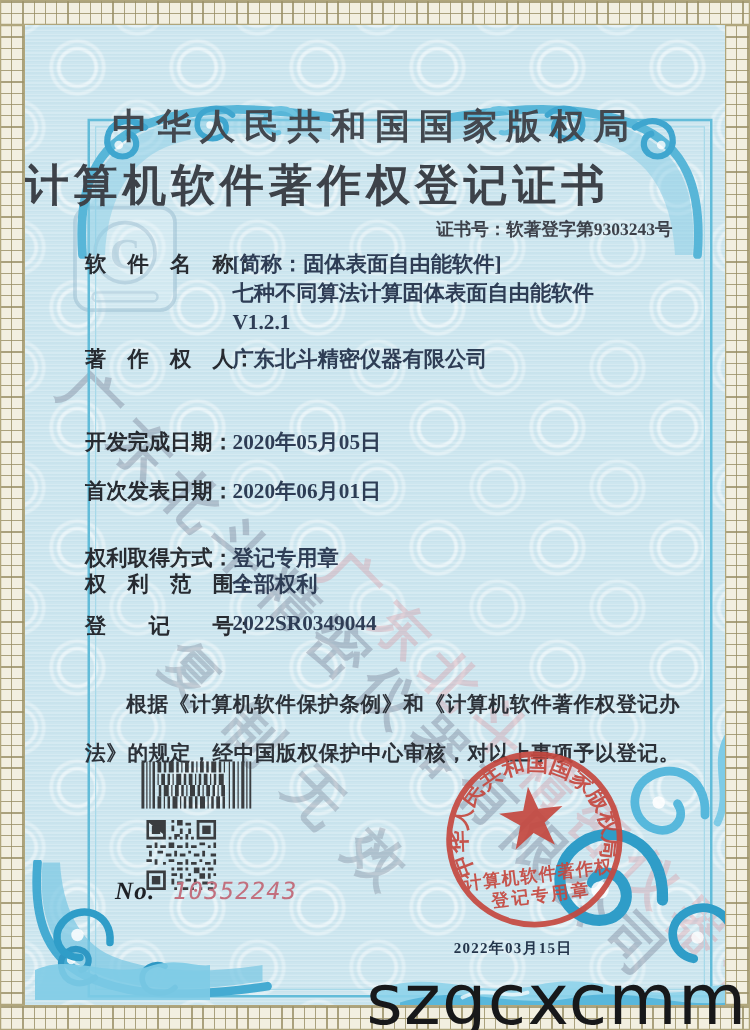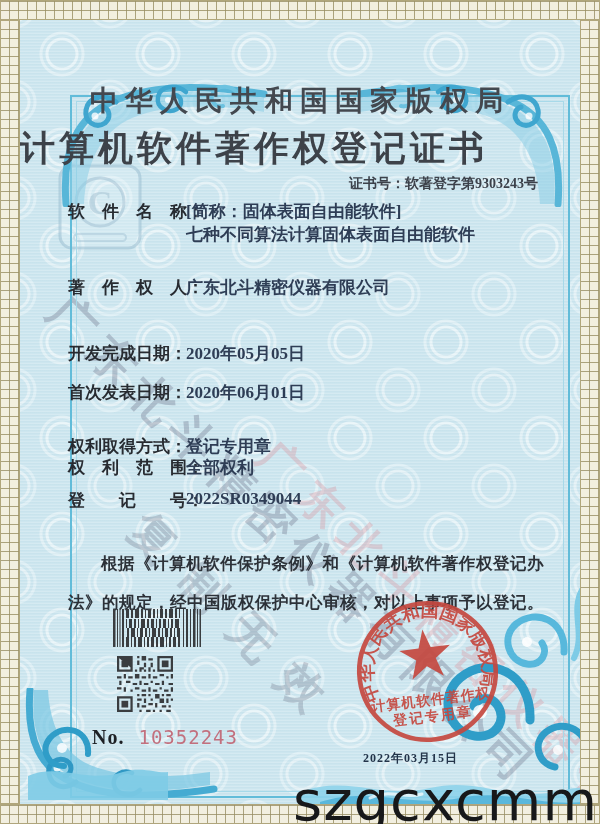--- a/index.html
+++ b/index.html
@@ -49,21 +49,21 @@
   
   .row{position:absolute;left:68px;z-index:4;display:flex;font-size:17px;font-weight:bold;}
   .row .lab{width:118px;flex:0 0 118px;color:#272b31;white-space:pre;}
   .row .val{color:#2e3d55;}
   .name-lines div{line-height:23px;}
   .statement{position:absolute;z-index:4;left:68px;top:527px;width:476px;font-size:16.5px;
     font-weight:bold;color:#2c3138;line-height:39px;text-indent:2em;text-align:justify;letter-spacing:.5px;}
   
   .barcode{position:absolute;z-index:4;left:113px;top:609px;}
   .qrcode{position:absolute;z-index:4;left:117px;top:656px;}
-  .serial{position:absolute;z-index:4;left:92px;top:726px;font-size:20px;color:#1d2025;}
+  .serial{position:absolute;z-index:4;left:92px;top:702px;font-size:20px;color:#1d2025;font-style:italic;}
   .serial .no{font-weight:bold;letter-spacing:1px;}
   .serial .num{font-family:"DejaVu Sans Mono",monospace;font-size:19px;color:#c2707e;margin-left:14px;letter-spacing:1px;}
   
   .seal{position:absolute;z-index:4;left:350px;top:594px;transform:rotate(-7deg);}
   .issue-date{position:absolute;z-index:4;left:363px;top:750px;font-size:12px;font-weight:bold;
     color:#23344a;letter-spacing:1px;}
   .emboss{position:absolute;z-index:2;left:56px;top:162px;pointer-events:none;}
 </style>
 </head>
 <body>
@@ -138,20 +138,21 @@
   <div class="cert-title">计算机软件著作权登记证书</div>
   <div class="certno">
     <span class="lab">证书号：</span><span>软著登字第9303243号</span>
   </div>
 
   <div class="row" style="top:200px;">
     <span class="lab">软　件　名　称：</span>
     <span class="val name-lines">
       <div>[简称：固体表面自由能软件]</div>
       <div>七种不同算法计算固体表面自由能软件</div>
+      <div>V1.2.1</div>
     </span>
   </div>
 
   <div class="row" style="top:276px;">
     <span class="lab">著　作　权　人：</span>
     <span class="val">广东北斗精密仪器有限公司</span>
   </div>
 
   <div class="row" style="top:342px;">
     <span class="lab">开发完成日期：</span>

